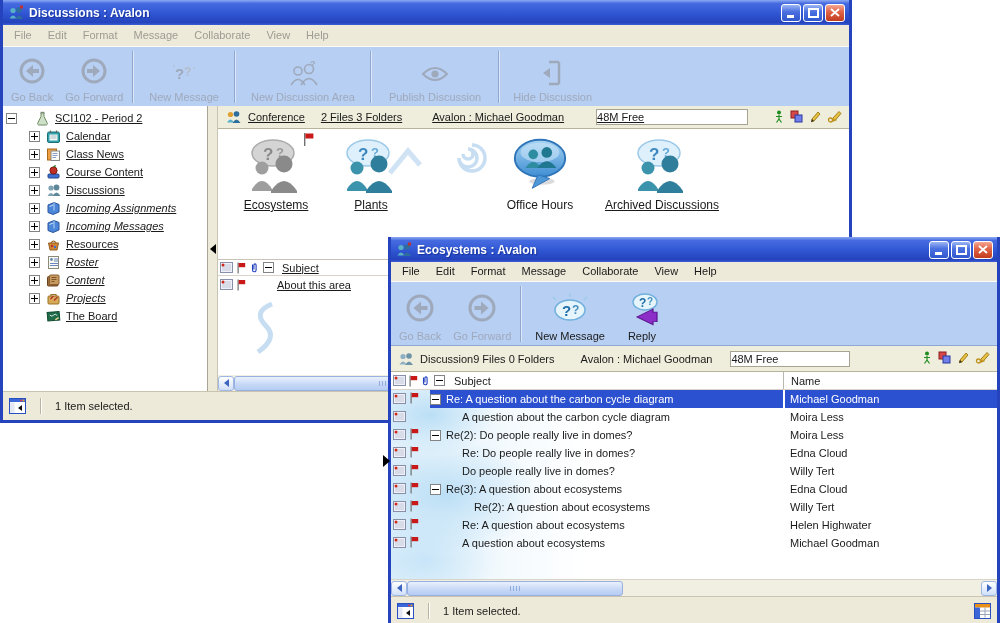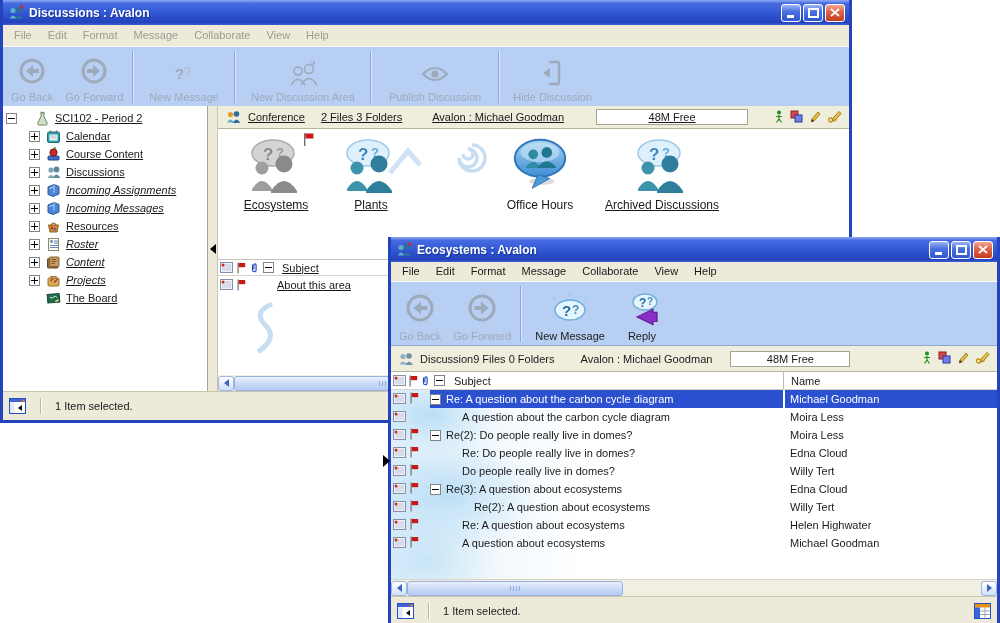--- a/index.html
+++ b/index.html
@@ -18,21 +18,21 @@
   .mbar{height:21px;background:#EDEAD9;display:flex;align-items:center;padding-left:3px;border-bottom:1px solid #FBFAF4;}
   .mi{padding:2px 8px 3px;cursor:default;}
   .dimtext{color:#9C9C92;}
   
   .tb{background:#B7CFF2;display:flex;align-items:stretch;padding:3px 2px 2px;border-bottom:1px solid #8FA8D2;box-sizing:border-box;}
   .tbi{display:flex;flex-direction:column;align-items:center;justify-content:flex-end;gap:2px;padding:1px 6px;white-space:nowrap;}
   .dis{color:#9FA9BC;}
   .sep{width:2px;margin:1px 3px;background:linear-gradient(90deg,#8FA6CE 50%,#DCE8F8 50%);}
   
   .infobar{background:#EFEDDC;border-bottom:1px solid #B8B49C;display:flex;align-items:center;padding:0 7px;box-sizing:border-box;}
-  .freebox{background:#fff;border:1px solid #A8A494;text-align:center;padding:1px 0;width:150px;}
+  .freebox{background:#fff;border:1px solid #A8A494;padding:1px 0;width:150px;}
   .ricons{margin-left:auto;display:flex;gap:6px;align-items:center;}
   
   .statusbar{background:#EDEAD9;border-top:1px solid #C8C4B0;display:flex;align-items:center;padding:0 6px;box-sizing:border-box;}
   .sbsep{width:1px;height:16px;background:#B8B4A0;box-shadow:1px 0 0 #fff;margin:0 14px 0 14px;}
   
   .trow{height:18px;display:flex;align-items:center;white-space:nowrap;}
   .lv0{padding-left:3px;} .lv1{padding-left:26px;}
   .pbox{width:9px;height:9px;border:1px solid #848484;background:#fff;position:relative;flex:none;box-sizing:content-box;}
   .pbox::before{content:"";position:absolute;left:1px;right:1px;top:4px;height:1px;background:#000;}
   .pbox.plus::after{content:"";position:absolute;top:1px;bottom:1px;left:4px;width:1px;background:#000;}
@@ -185,20 +185,31 @@
               <path d="M4.5 7h6M4.5 9h6" stroke="#9AACBC" stroke-width=".8"></path>
               <path d="M4.5 1.5v2.5M10.5 1.5v2.5" stroke="#666" stroke-width="1.2"></path>
             </svg>
           </span>
         <span>Calendar</span>
       </div>
       <div class="trow lv1">
         <span class="pbox plus"></span>
         <span class="ticon">
             <svg viewBox="0 0 15 15" width="15" height="15">
+              <rect x="1.5" y="2" width="9" height="11" fill="#F0A040" stroke="#A86818"></rect>
+              <rect x="5" y="4" width="8.5" height="9.5" fill="#FAFAF4" stroke="#888"></rect>
+              <path d="M6.5 6.5h5M6.5 8.5h5M6.5 10.5h3.5" stroke="#7A90C8" stroke-width=".9"></path>
+            </svg>
+          </span>
+        <span>Class News</span>
+      </div>
+      <div class="trow lv1">
+        <span class="pbox plus"></span>
+        <span class="ticon">
+            <svg viewBox="0 0 15 15" width="15" height="15">
               <rect x="2" y="9" width="11" height="4" rx="1" fill="#3E6ED0" stroke="#24448C"></rect>
               <circle cx="7.5" cy="5.5" r="3.6" fill="#C03028" stroke="#801810"></circle>
               <path d="M7.5 2q1.5-1.5 2.5-1" stroke="#2E7020" stroke-width="1.2" fill="none"></path>
             </svg>
           </span>
         <span>Course Content</span>
       </div>
       <div class="trow lv1">
         <span class="pbox plus"></span>
         <span class="ticon">

